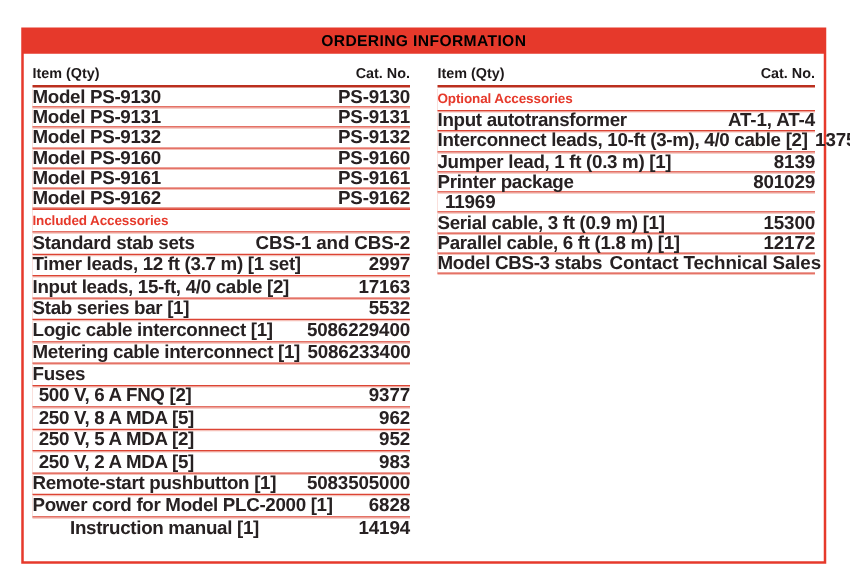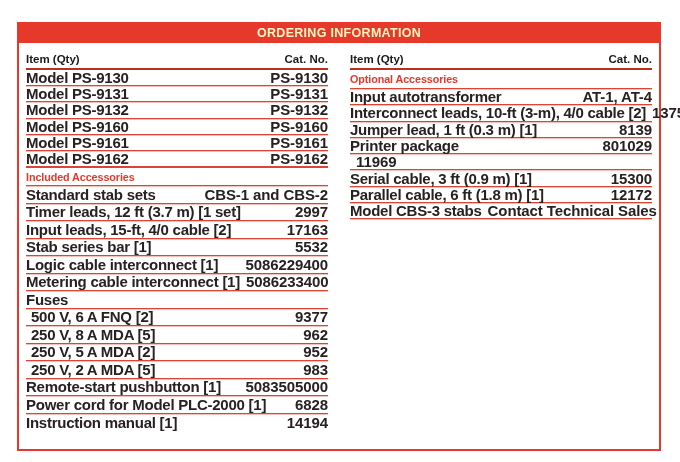--- a/index.html
+++ b/index.html
@@ -14,21 +14,21 @@
   .table-card {
     position: absolute; left: 17px; top: 22px;
     width: 644px; height: 429px;
     box-sizing: border-box;
     border: 2px solid #e6392b;
     background: #fff;
   }
   .banner {
     height: 20px; margin: -1px -1px 0 -1px;
     background: #e6392b;
-    color: #fef9c3;
+    color: #000000;
     display: flex; align-items: center; justify-content: center;
     font-size: 12.5px; font-weight: 700; letter-spacing: .3px;
   }
   .content {
     display: flex;
     padding: 0 7px;
     gap: 22px;
   }
   .col { flex: 1 1 0; min-width: 0; }
 
@@ -45,21 +45,21 @@
     box-sizing: border-box;
     border-bottom: 1px solid #dc4434;
     box-shadow: 0 1px 0 #f5c0b8;
     font-size: 15px; font-weight: 700; color: #272122;
   }
   .row .lbl { white-space: nowrap; letter-spacing: -0.25px; }
   .row .val { white-space: nowrap; flex-shrink: 0; letter-spacing: -0.1px; padding-left: 6px; }
   .h162 { height: 16.2px; }
   .h175 { height: 17.5px; }
   .h163 { height: 16.3px; }
-  .noline { border-bottom: none; box-shadow: none; }
+  .noline { border-bottom: none; box-shadow: none; margin-left: 30px; }
   .indent { padding-left: 5px; }
 
   .sec-title {
     display: flex; align-items: center;
     box-sizing: border-box; height: 19px;
     border-bottom: 1px solid #dc4434;
     box-shadow: 0 1px 0 #f5c0b8;
     color: #e6392b;
     font-size: 10.8px; font-weight: 700;
     letter-spacing: -0.1px;

